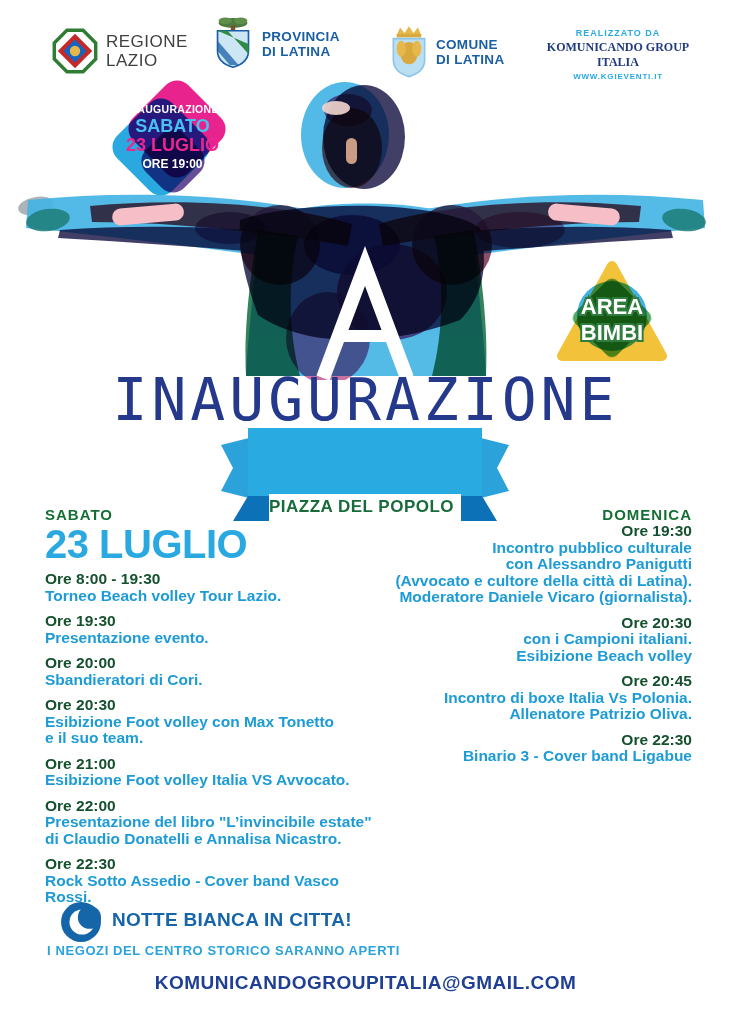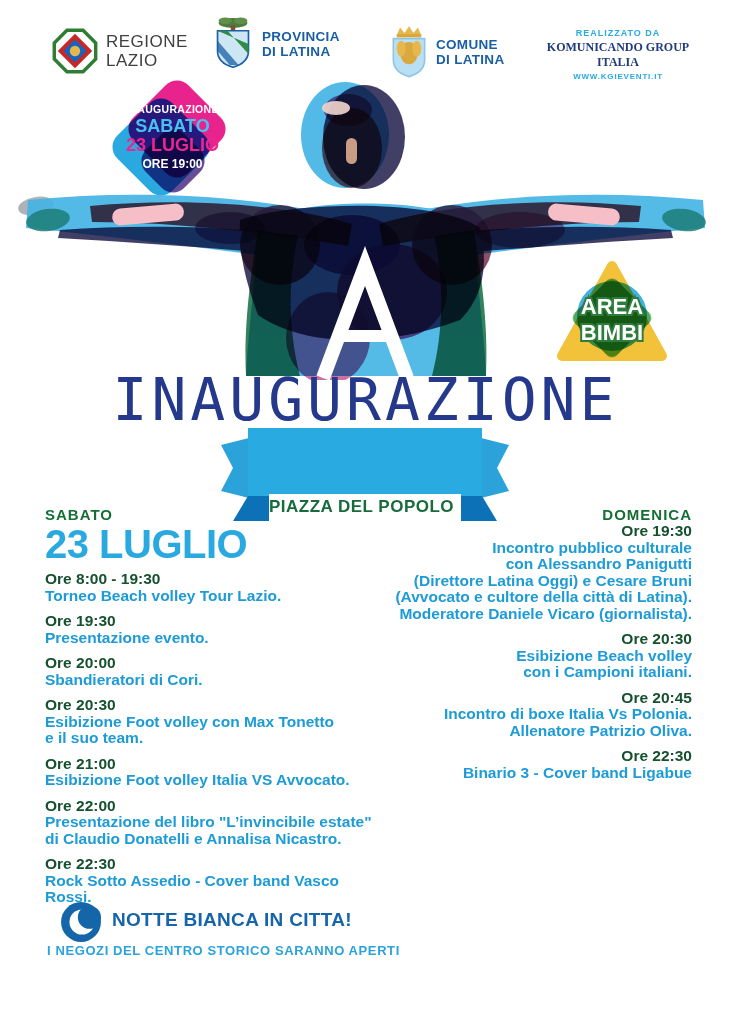--- a/index.html
+++ b/index.html
@@ -240,42 +240,42 @@
       </div>
   </div>
 
   <div class="col col-right">
     <div class="day">DOMENICA</div>
     <div>
         <div class="entry">
           <div class="time">Ore 19:30</div>
           <div class="eline">Incontro pubblico culturale</div>
           <div class="eline">con Alessandro Panigutti</div>
-          <div class="eline">(Direttore Latina Oggi) e Cesare Bruni</div>
           <div class="eline">(Avvocato e cultore della città di Latina).</div>
           <div class="eline">Moderatore Daniele Vicaro (giornalista).</div>
         </div>
         <div class="entry">
           <div class="time">Ore 20:30</div>
+          <div class="eline">con i Campioni italiani.</div>
           <div class="eline">Esibizione Beach volley</div>
-          <div class="eline">con i Campioni italiani.</div>
         </div>
         <div class="entry">
           <div class="time">Ore 20:45</div>
           <div class="eline">Incontro di boxe Italia Vs Polonia.</div>
           <div class="eline">Allenatore Patrizio Oliva.</div>
         </div>
         <div class="entry">
           <div class="time">Ore 22:30</div>
           <div class="eline">Binario 3 - Cover band Ligabue</div>
         </div>
       </div>
   </div>
 
   <svg class="moon" width="42" height="42" viewBox="0 0 40 40">
     <circle cx="20" cy="20" r="19" fill="#1565a9"></circle>
     <circle cx="21" cy="20" r="12" fill="#ffffff"></circle>
     <circle cx="28" cy="15.5" r="11" fill="#1565a9"></circle>
   </svg>
   <div class="notte">NOTTE BIANCA IN CITTA!</div>
   <div class="negozi">I NEGOZI DEL CENTRO STORICO SARANNO APERTI</div>
+  <div class="email">KOMUNICANDOGROUPITALIA@GMAIL.COM</div>
 
 </div>
 
 </body></html>

